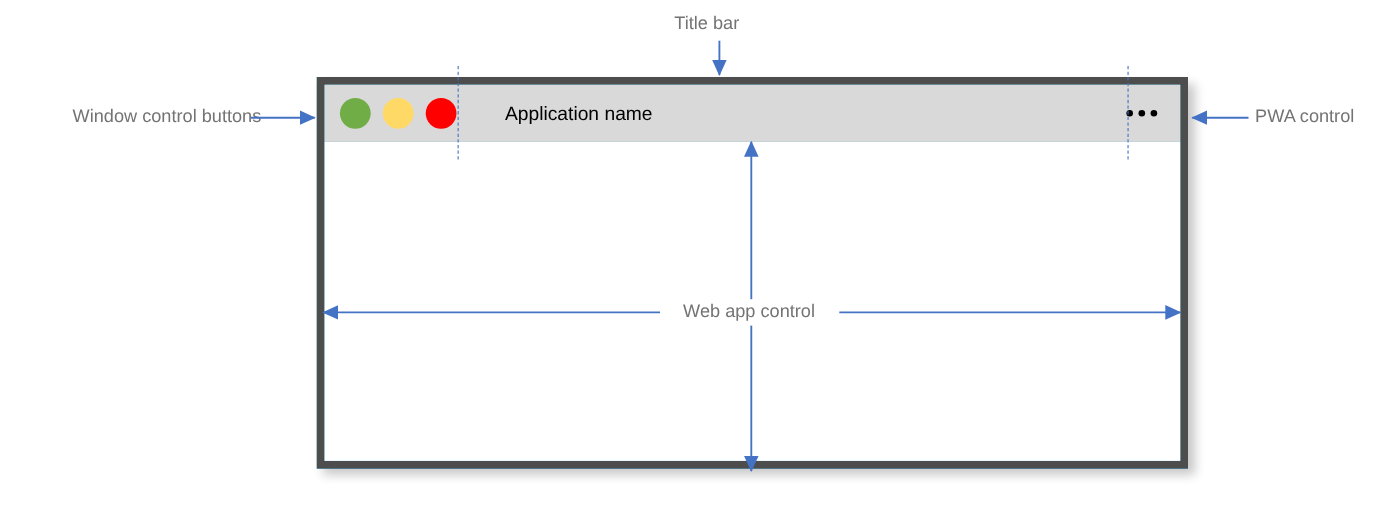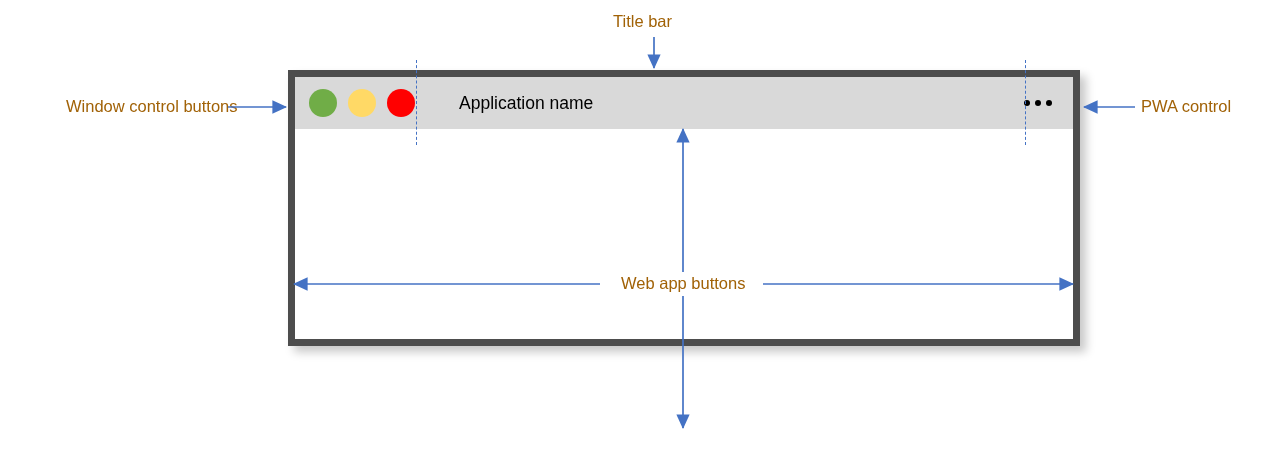--- a/index.html
+++ b/index.html
@@ -12,42 +12,42 @@
     height: 469px;
     position: relative;
     overflow: hidden;
     font-family: "Liberation Sans", sans-serif;
   }
 
   
   .anno-label {
     position: absolute;
     font-size: 16.5px;
-    color: #a16207;
+    color: #737373;
     white-space: nowrap;
     line-height: 1;
   }
   #label-window-controls { left: 22px;  top: 98px; margin-left: 44px; }
   #label-pwa             { left: 1141px; top: 98px; }
   #label-titlebar        { left: 613px; top: 13px; }
   #label-webapp {
     left: 612px;
     top: 275px;
     background: #ffffff;
     padding: 0 9px;
     z-index: 6;
   }
 
   
   #app-window {
     position: absolute;
     left: 288px;
     top: 70px;
     width: 792px;
-    height: 276px;
+    height: 356px;
     box-sizing: border-box;
     border: 7px solid #4d4d4d;
     background: #0ea5e9;
     box-shadow: 6px 6px 9px rgba(0,0,0,0.22);
     z-index: 3;
   }
   #title-bar {
     position: relative;
     height: 52px;
     background: #d9d9d9;
@@ -116,21 +116,21 @@
 </style>
 </head>
 <body>
 
 <div class="anno-label" id="label-window-controls">Window control buttons</div>
 
 <div class="anno-label" id="label-pwa">PWA control</div>
 
 <div class="anno-label" id="label-titlebar">Title bar</div>
 
-<div class="anno-label" id="label-webapp">Web app buttons</div>
+<div class="anno-label" id="label-webapp">Web app control</div>
 
 <div class="dash-guide" id="dash-left"></div>
 <div class="dash-guide" id="dash-right"></div>
 
 <div id="app-window" style="border-color: rgb(77, 77, 77);">
 
   <div id="title-bar" style="background: rgb(217, 217, 217);">
 
     <div id="window-control-buttons">
       <span class="wcb" style="background: rgb(112, 173, 71);"></span>

